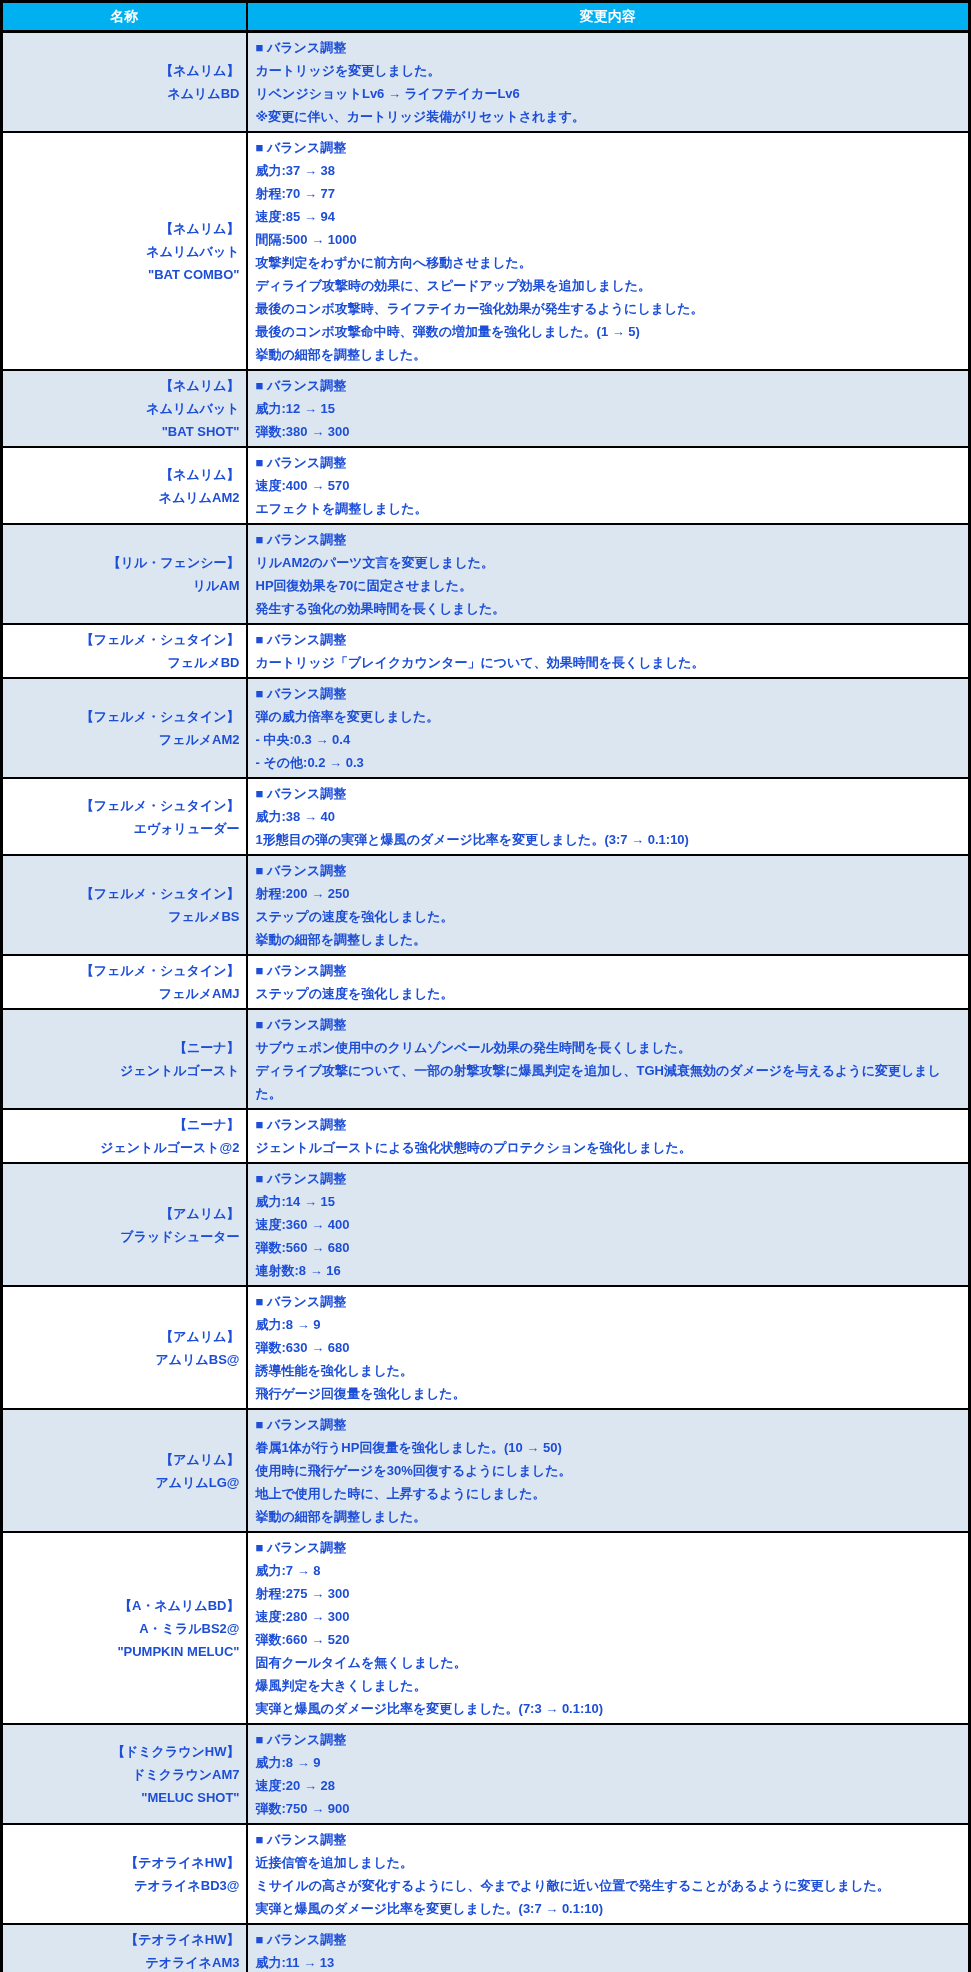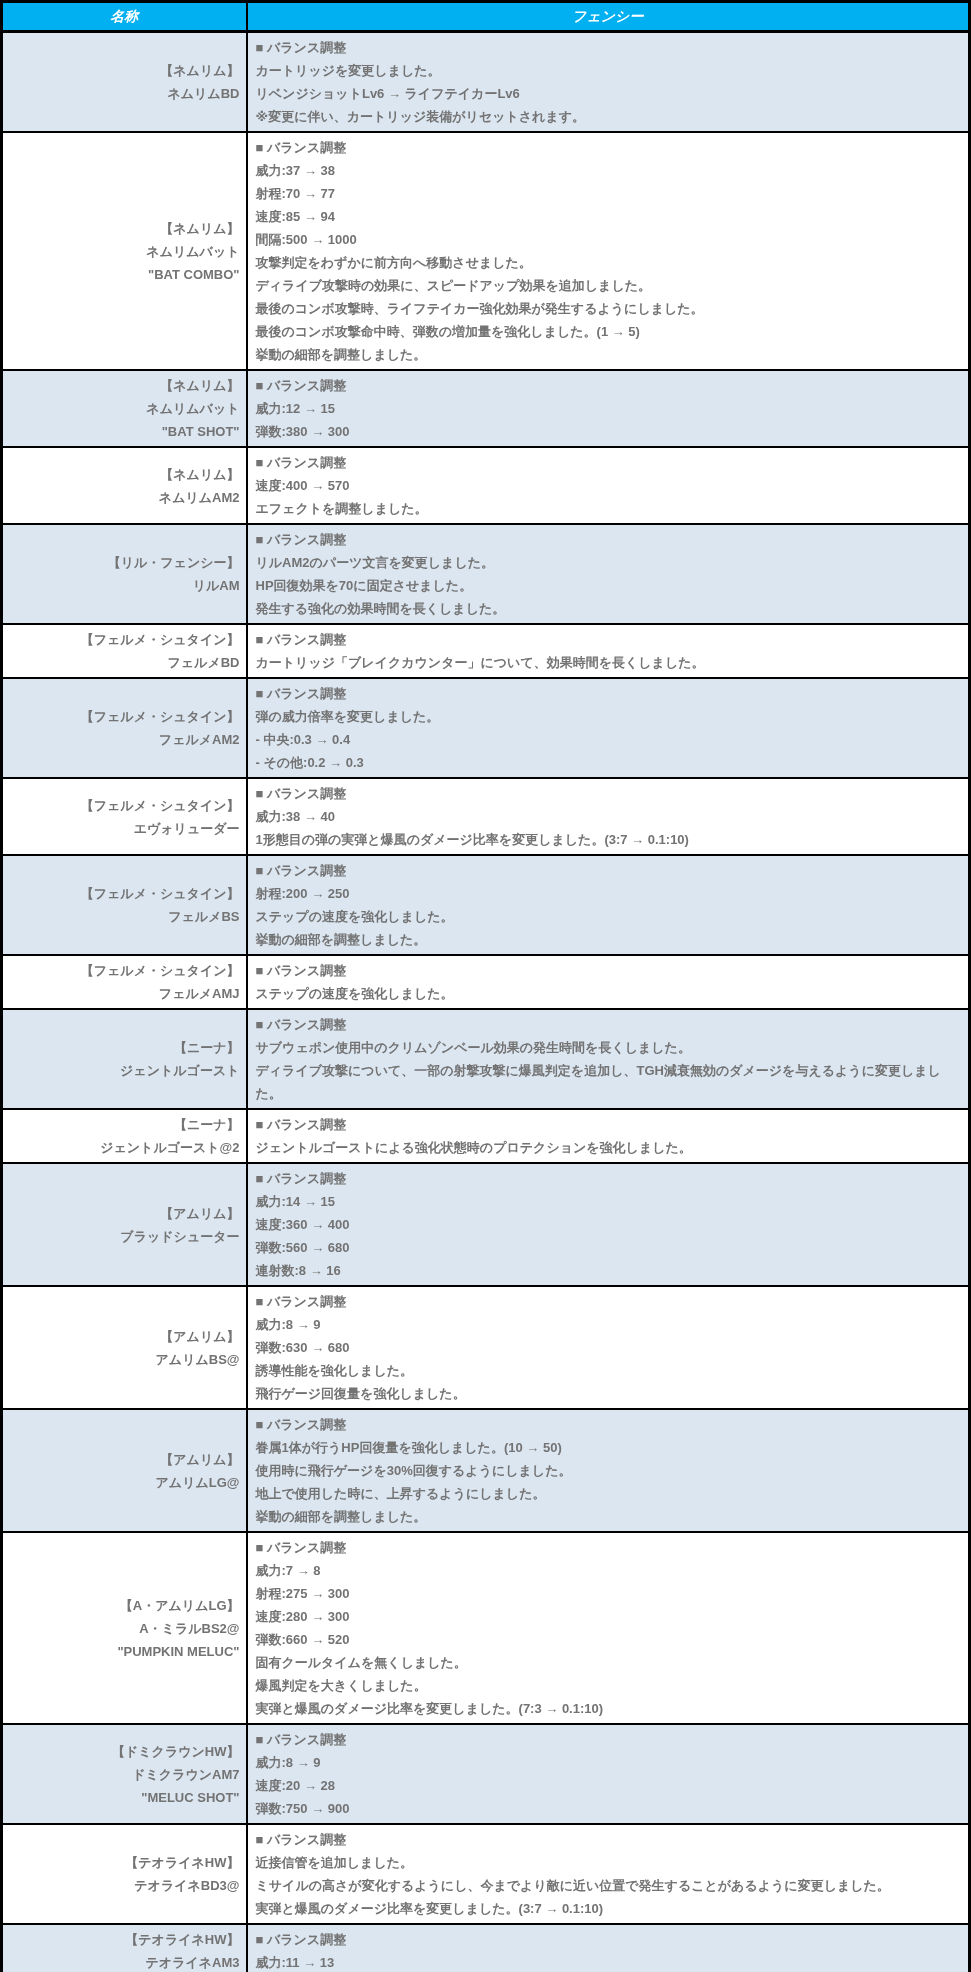--- a/index.html
+++ b/index.html
@@ -20,34 +20,33 @@
     width: 971px;
     border-collapse: collapse;
     table-layout: fixed;
     border: 3px solid var(--border);
   }
   table.patch-table th,
   table.patch-table td {
     border: 2px solid var(--border);
     font-size: 13px;
     font-weight: bold;
-    color: #737373;
+    color: #1d4ed8;
     line-height: 23px;
     white-space: pre-line;
     overflow-wrap: break-word;
   }
   table.patch-table thead th {
     background: var(--header-bg);
     color: var(--header-text);
     text-align: center;
     font-size: 14px;
     height: 30px;
     padding: 2px 4px;
     border-bottom: 3px solid var(--border);
-    font-style: italic;
   }
   col.name-col { width: 245px; }
   td.name-cell {
     vertical-align: middle;
     text-align: right;
     padding: 3px 6px;
   }
   td.content-cell {
     vertical-align: middle;
     text-align: left;
@@ -60,21 +59,21 @@
 <body>
 
 <table class="patch-table">
   <colgroup>
     <col class="name-col">
     <col class="content-col">
   </colgroup>
   <thead>
     <tr>
       <th>名称</th>
-      <th>フェンシー</th>
+      <th>変更内容</th>
     </tr>
   </thead>
   <tbody>
   <tr>
     <td class="name-cell">【ネムリム】
 ネムリムBD</td>
     <td class="content-cell">■ バランス調整
 カートリッジを変更しました。
 リベンジショットLv6 → ライフテイカーLv6
 ※変更に伴い、カートリッジ装備がリセットされます。</td>
@@ -201,21 +200,21 @@
     <td class="name-cell">【アムリム】
 アムリムLG@</td>
     <td class="content-cell">■ バランス調整
 眷属1体が行うHP回復量を強化しました。(10 → 50)
 使用時に飛行ゲージを30%回復するようにしました。
 地上で使用した時に、上昇するようにしました。
 挙動の細部を調整しました。</td>
   </tr>
 
   <tr>
-    <td class="name-cell">【A・アムリムLG】
+    <td class="name-cell">【A・ネムリムBD】
 A・ミラルBS2@
 "PUMPKIN MELUC"</td>
     <td class="content-cell">■ バランス調整
 威力:7 → 8
 射程:275 → 300
 速度:280 → 300
 弾数:660 → 520
 固有クールタイムを無くしました。
 爆風判定を大きくしました。
 実弾と爆風のダメージ比率を変更しました。(7:3 → 0.1:10)</td>

